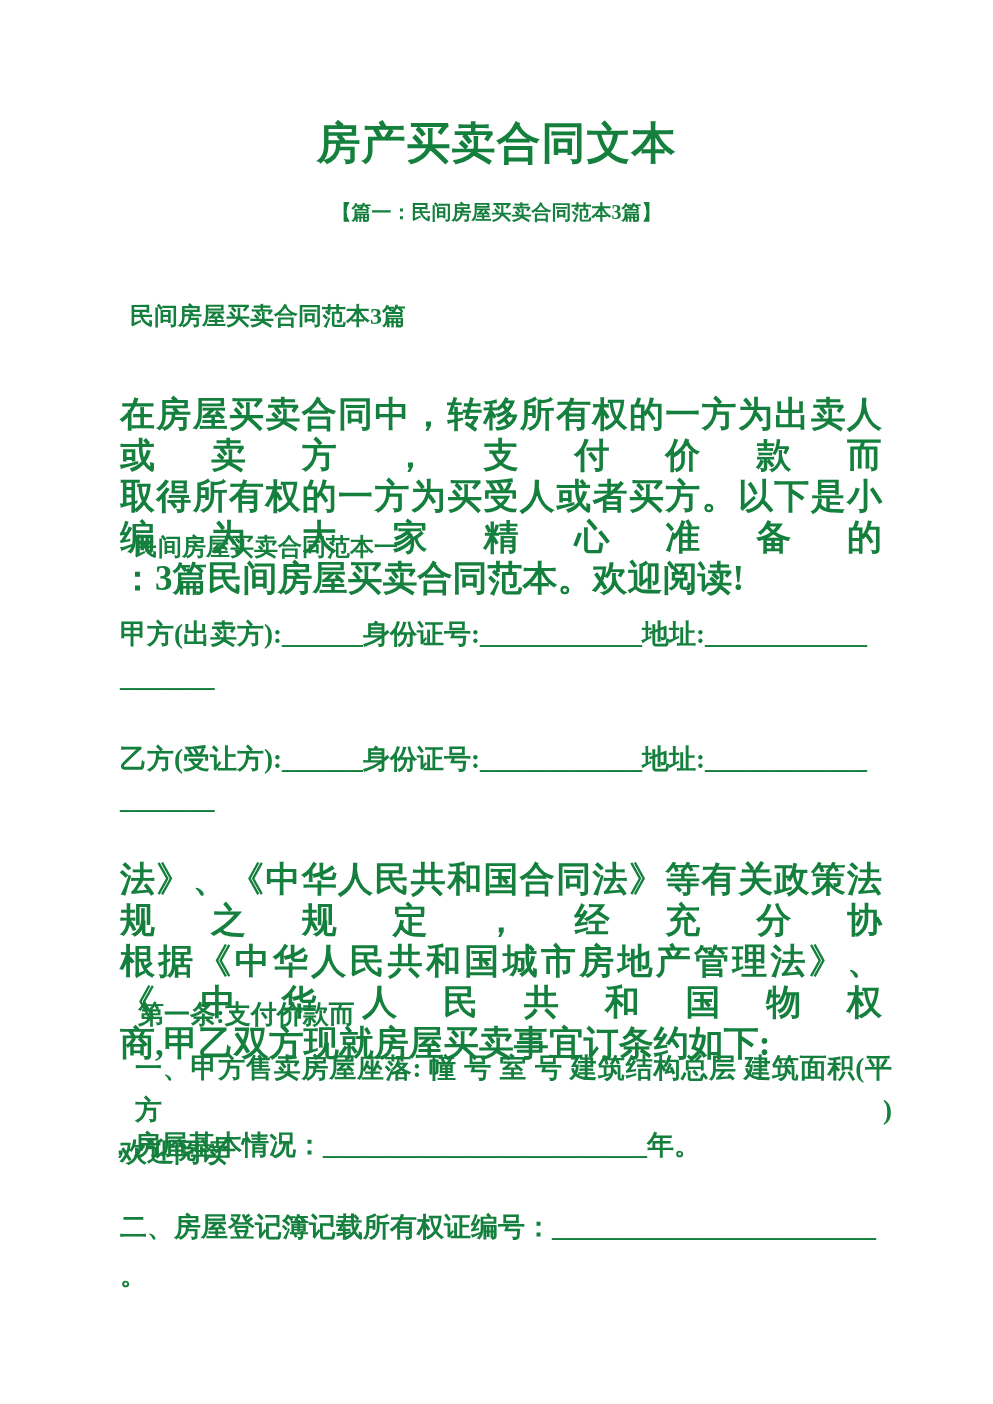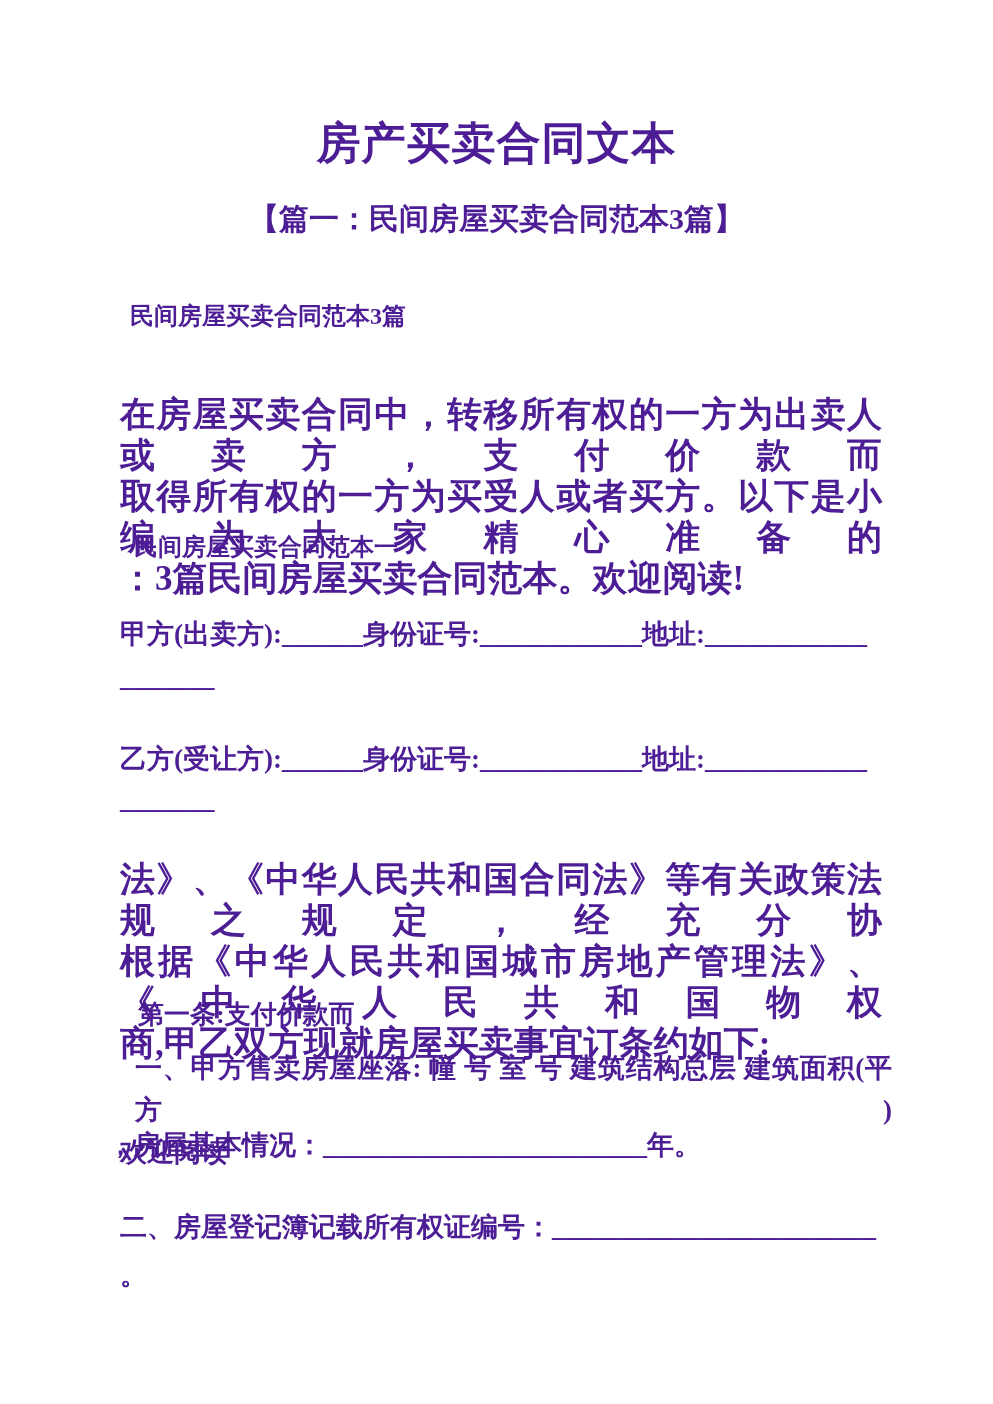--- a/index.html
+++ b/index.html
@@ -6,41 +6,41 @@
     margin: 0;
     padding: 0;
     background: #ffffff;
   }
   .page {
     position: relative;
     width: 993px;
     height: 1404px;
     background: #ffffff;
     overflow: hidden;
-    color: #4c1d95;
+    color: #15803d;
     font-family: "Liberation Serif", serif;
     font-weight: bold;
   }
   .abs { position: absolute; }
 
   .doc-title {
     top: 114px;
     left: 0;
     width: 993px;
     text-align: center;
     font-size: 44px;
     letter-spacing: 1px;
     white-space: nowrap;
   }
   .doc-subtitle {
     top: 199px;
     left: 0;
     width: 993px;
     text-align: center;
-    font-size: 30px;
+    font-size: 20px;
     white-space: nowrap;
   }
   .h-small {
     font-size: 24px;
     white-space: nowrap;
   }
   .h-intro   { top: 300px; left: 130px; }
   .h-template{ top: 531px; left: 134px; }
 
   .para {

